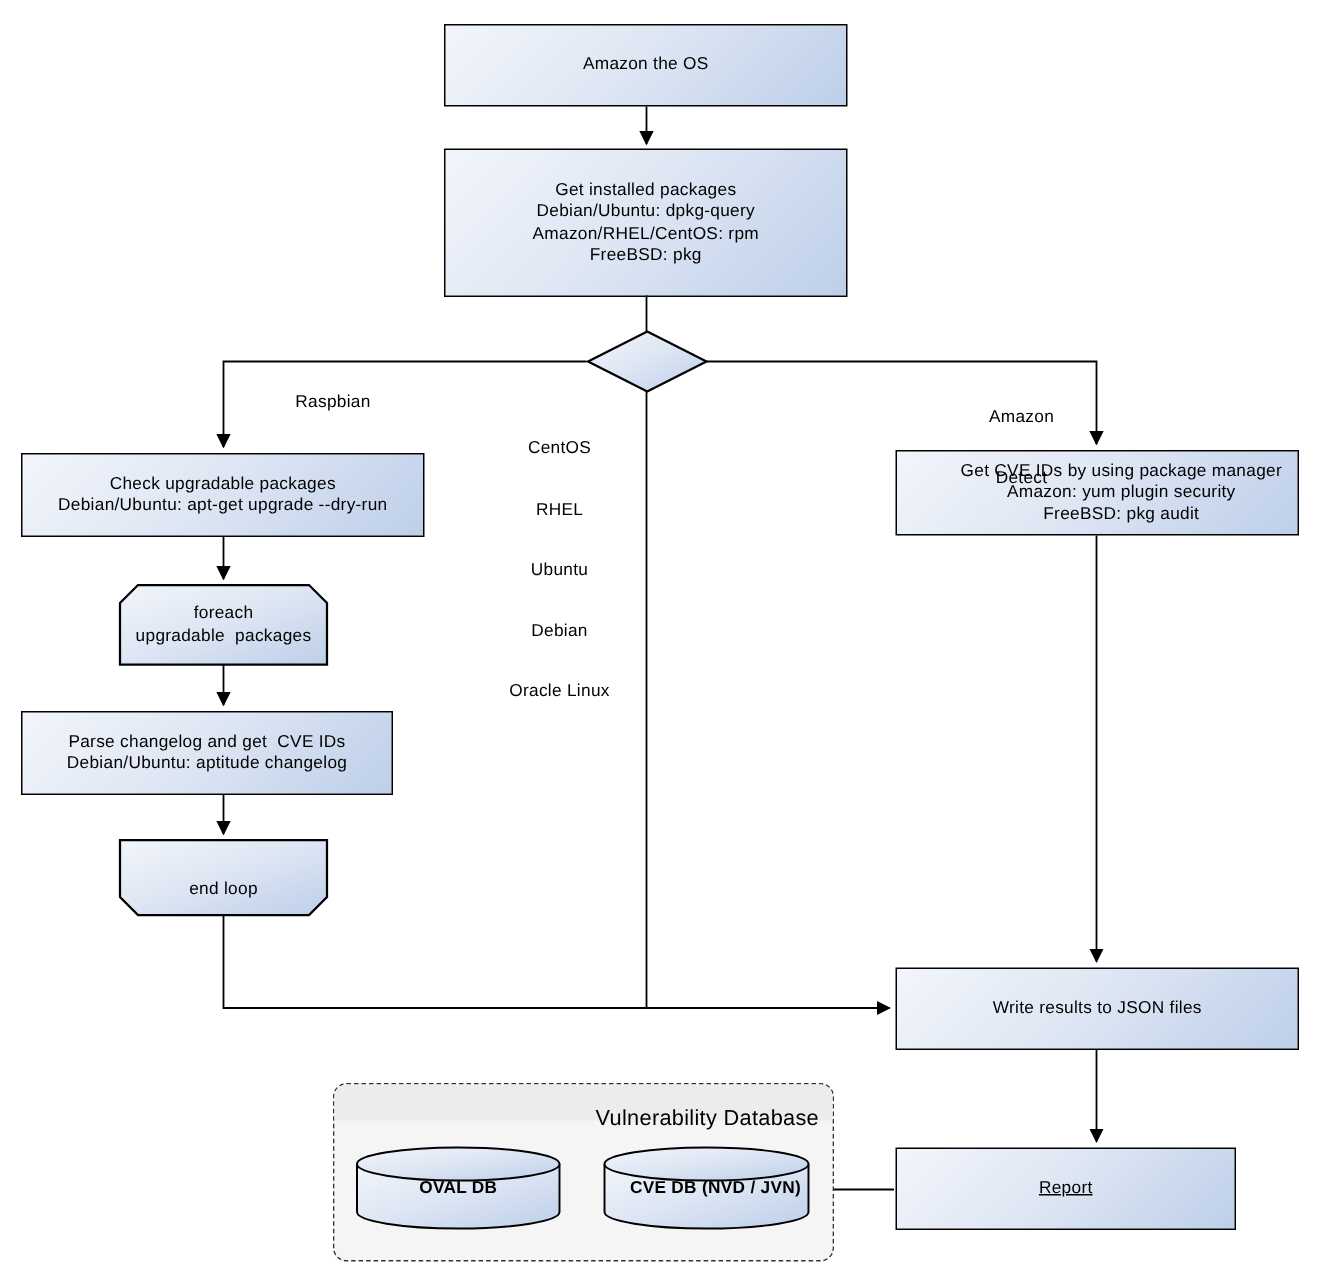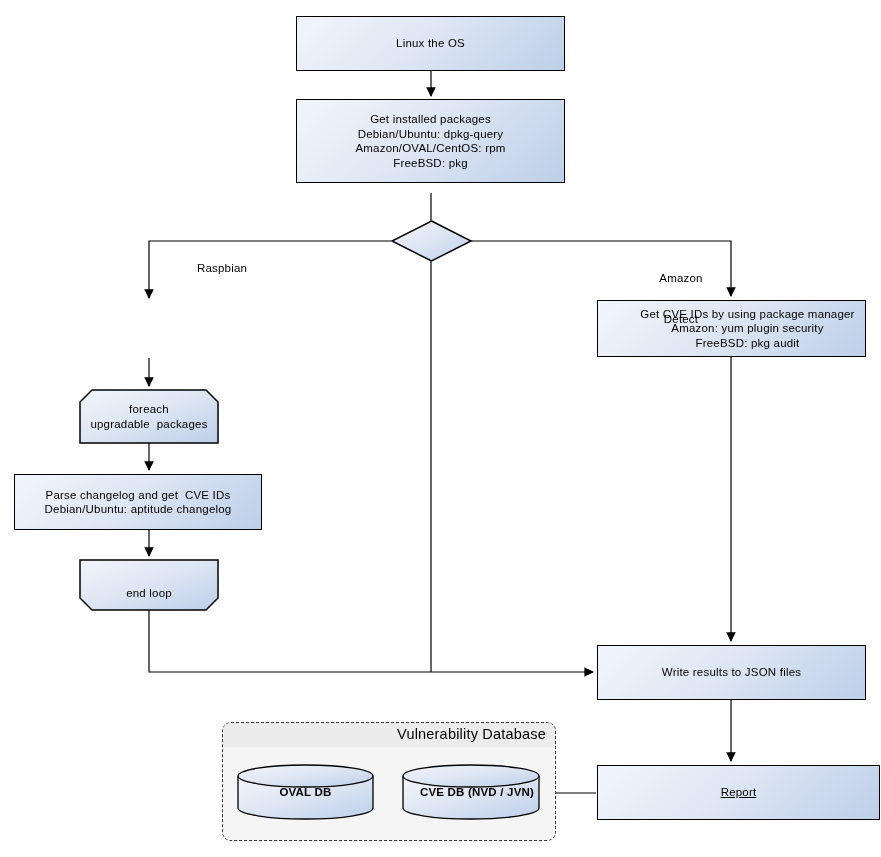--- a/index.html
+++ b/index.html
@@ -23,21 +23,21 @@
   .edge-label {
     position:absolute; text-align:center; font-size:11.5px; line-height:13.5px;
     letter-spacing:0.2px; white-space:pre-wrap;
   }
   .db-container {
     position:absolute; left:222px; top:722px; width:334px; height:119px; box-sizing:border-box;
     border:1.5px dashed #333; border-radius:9px; background:#f5f5f5;
   }
   .db-title {
     box-sizing:border-box; width:100%; height:24px; background:#ececec;
-    border-radius:8px 8px 0 0; text-align:right; padding:3px 9px 0 0;
+    border-radius:8px 8px 0 0; text-align:right; padding:15px 9px 0 0;
     font-size:14.5px; letter-spacing:0.2px;
   }
   .cylinder { position:absolute; }
   .cylinder svg { position:absolute; left:0; top:0; }
   .cyl-label {
     position:absolute; left:0; right:0; top:22px; text-align:center;
     font-size:11.5px; letter-spacing:0.2px;font-weight:bold;
   }
 </style>
 </head>
@@ -73,30 +73,34 @@
     </g>
 
     <polygon points="431.5,221 471,241 431.5,261 392,241" fill="url(#nodeGrad)" stroke="#000" stroke-width="1.5"></polygon>
 
     <polygon points="92,390 206,390 218,402 218,443 80,443 80,402" fill="url(#nodeGrad)" stroke="#000" stroke-width="1.5"></polygon>
 
     <polygon points="80,560 218,560 218,598 206,610 92,610 80,598" fill="url(#nodeGrad)" stroke="#000" stroke-width="1.5"></polygon>
   </svg>
 
   <div class="node" style="left:296px; top:16px; width:269px; height:55px;">
-    <div>Linux the OS</div>
+    <div>Amazon the OS</div>
   </div>
 
-  <div class="node" style="left:296px; top:99px; width:269px; height:84px;">
+  <div class="node" style="left:296px; top:99px; width:269px; height:99px;">
     <div>Get installed packages</div>
     <div>Debian/Ubuntu: dpkg-query</div>
-    <div>Amazon/OVAL/CentOS: rpm</div>
+    <div>Amazon/RHEL/CentOS: rpm</div>
     <div>FreeBSD: pkg</div>
   </div>
 
+  <div class="node" style="left:14px; top:302px; width:269px; height:56px;">
+    <div>Check upgradable packages</div>
+    <div>Debian/Ubuntu: apt-get upgrade --dry-run</div>
+  </div>
 
   <div class="shape-label" style="left:80px; top:390px; width:138px; height:53px;">
     <div>foreach</div>
     <div>upgradable  packages</div>
   </div>
 
   <div class="node" style="left:14px; top:474px; width:248px; height:56px;">
     <div>Parse changelog and get  CVE IDs</div>
     <div>Debian/Ubuntu: aptitude changelog</div>
   </div>
@@ -108,26 +112,33 @@
   <div class="node" style="left:597px; top:300px; width:269px; height:57px;padding-left:32px;">
     <div>Get CVE IDs by using package manager</div>
     <div>Amazon: yum plugin security</div>
     <div>FreeBSD: pkg audit</div>
   </div>
 
   <div class="node" style="left:597px; top:645px; width:269px; height:55px;">
     <div>Write results to JSON files</div>
   </div>
 
-  <div class="node" style="left:597px; top:765px; width:283px; height:55px;text-decoration:underline;">
+  <div class="node" style="left:597px; top:765px; width:227px; height:55px;text-decoration:underline;">
     <div>Report</div>
   </div>
 
   <div class="edge-label" style="left:172px; top:262px; width:100px;">Raspbian</div>
 
+  <div class="edge-label" style="left:323px; top:266px; width:100px;">
+    <div>CentOS</div>
+    <div>RHEL</div>
+    <div>Ubuntu</div>
+    <div>Debian</div>
+    <div>Oracle Linux</div>
+  </div>
 
   <div class="edge-label" style="left:631px; top:245px; width:100px;">
     <div>Amazon</div>
     <div>Detect</div>
   </div>
 
   <div class="db-container">
     <div class="db-title">Vulnerability Database</div>
   </div>
 

